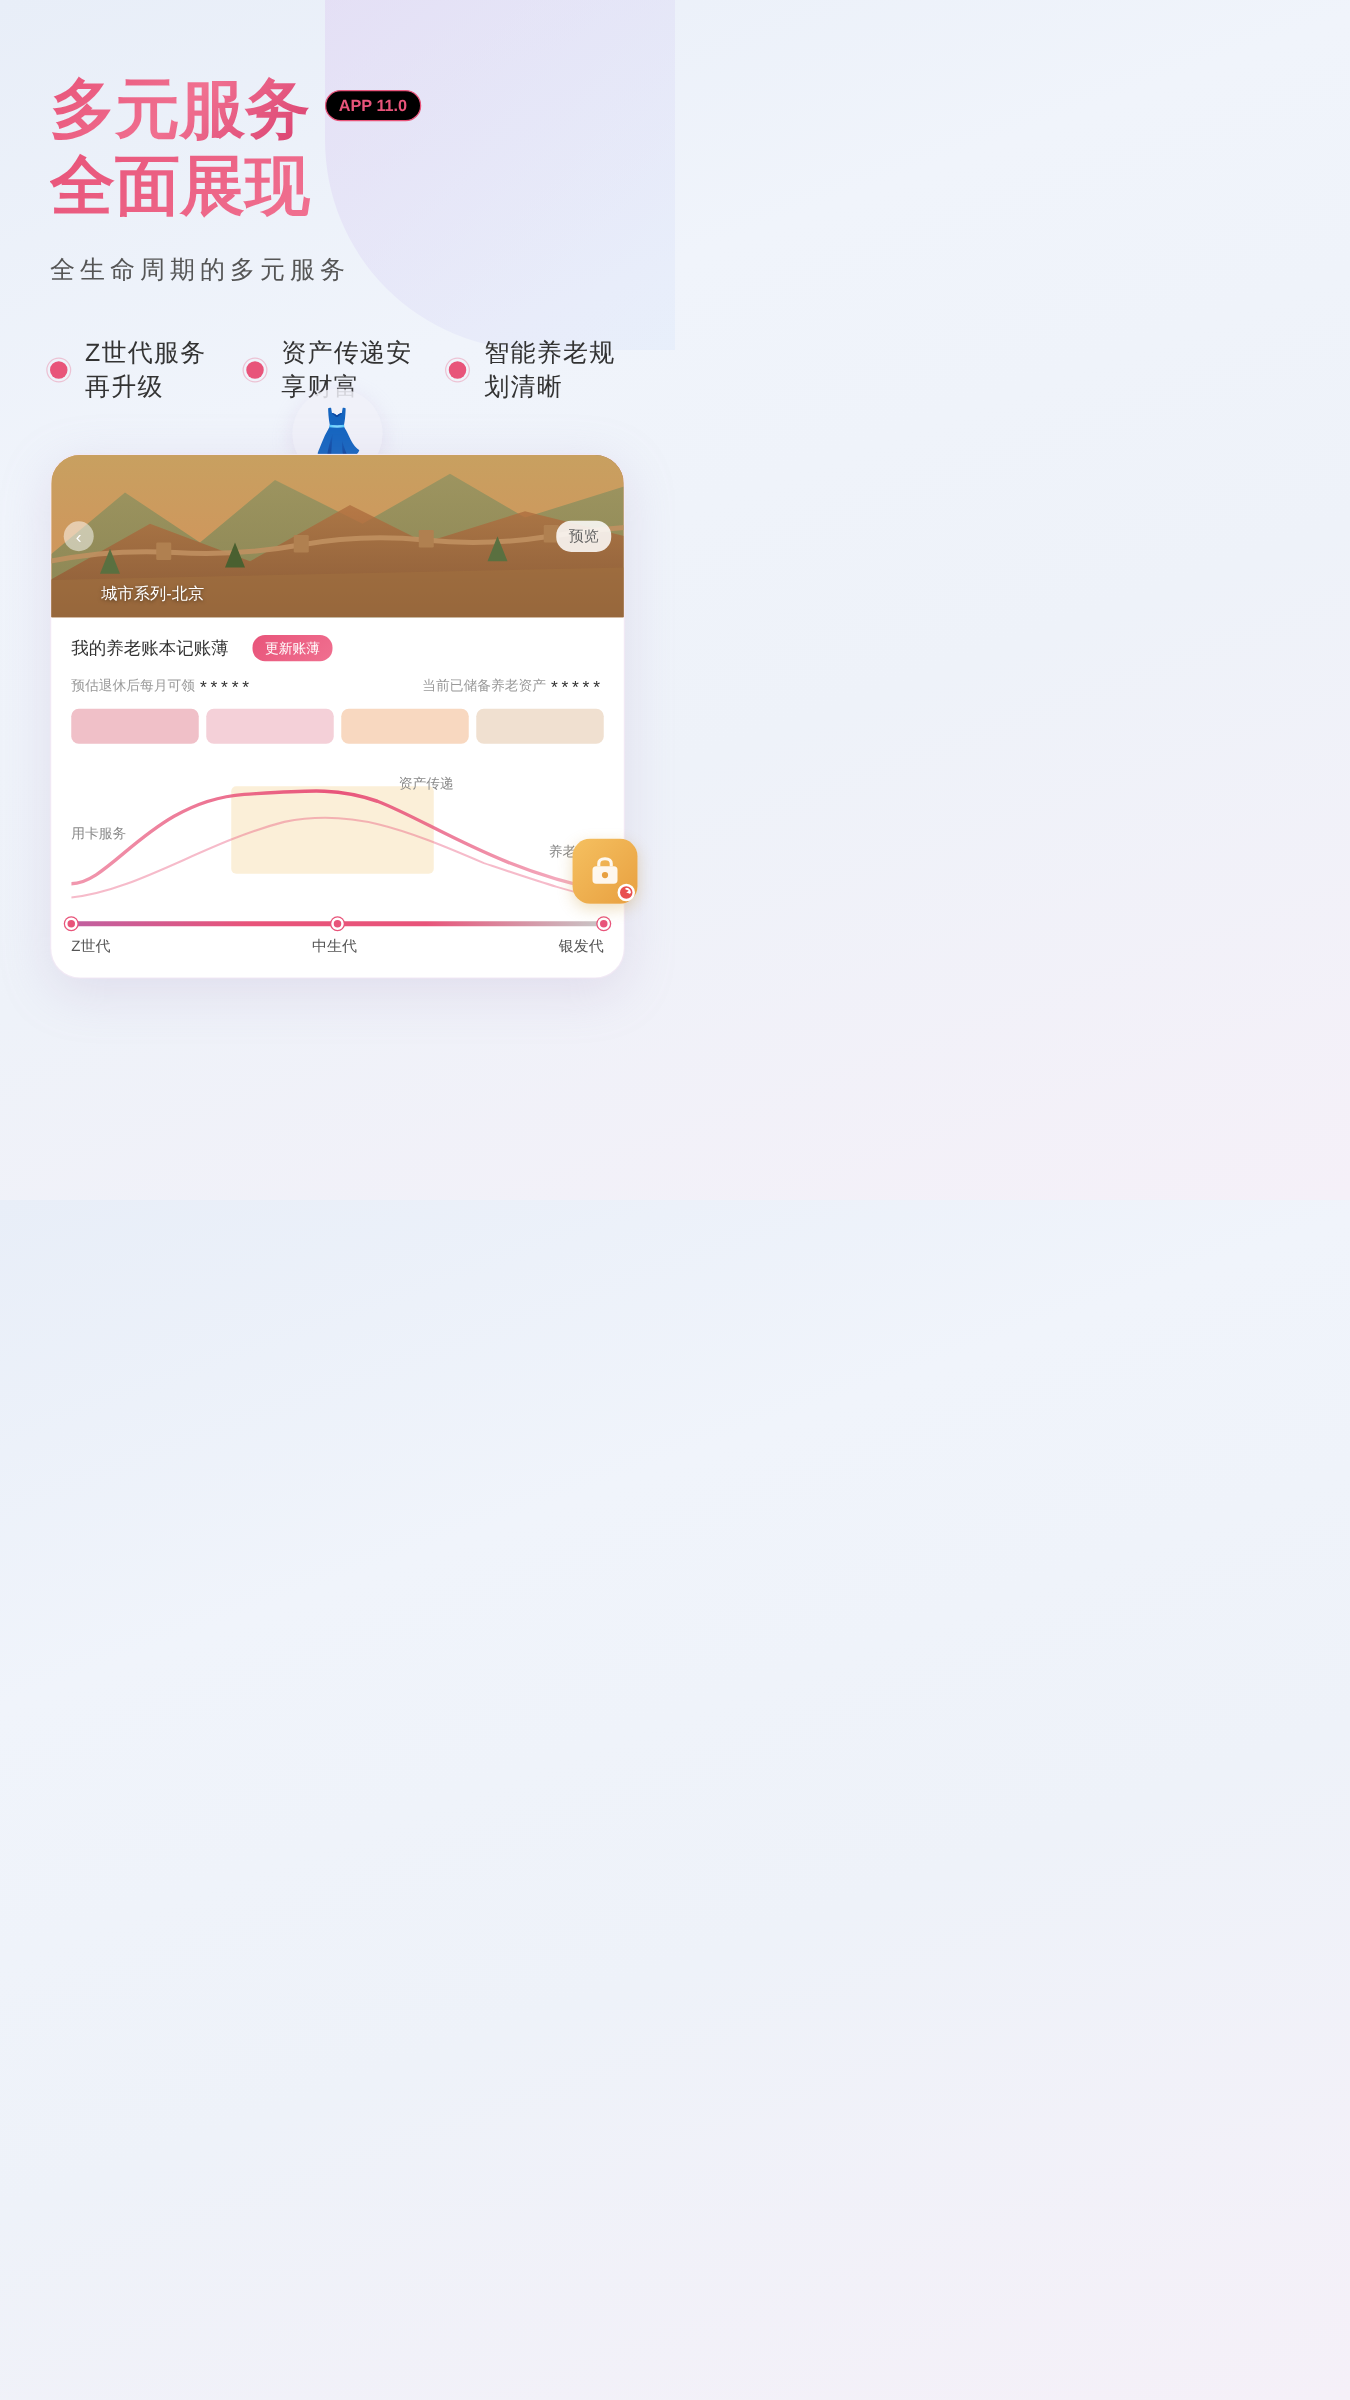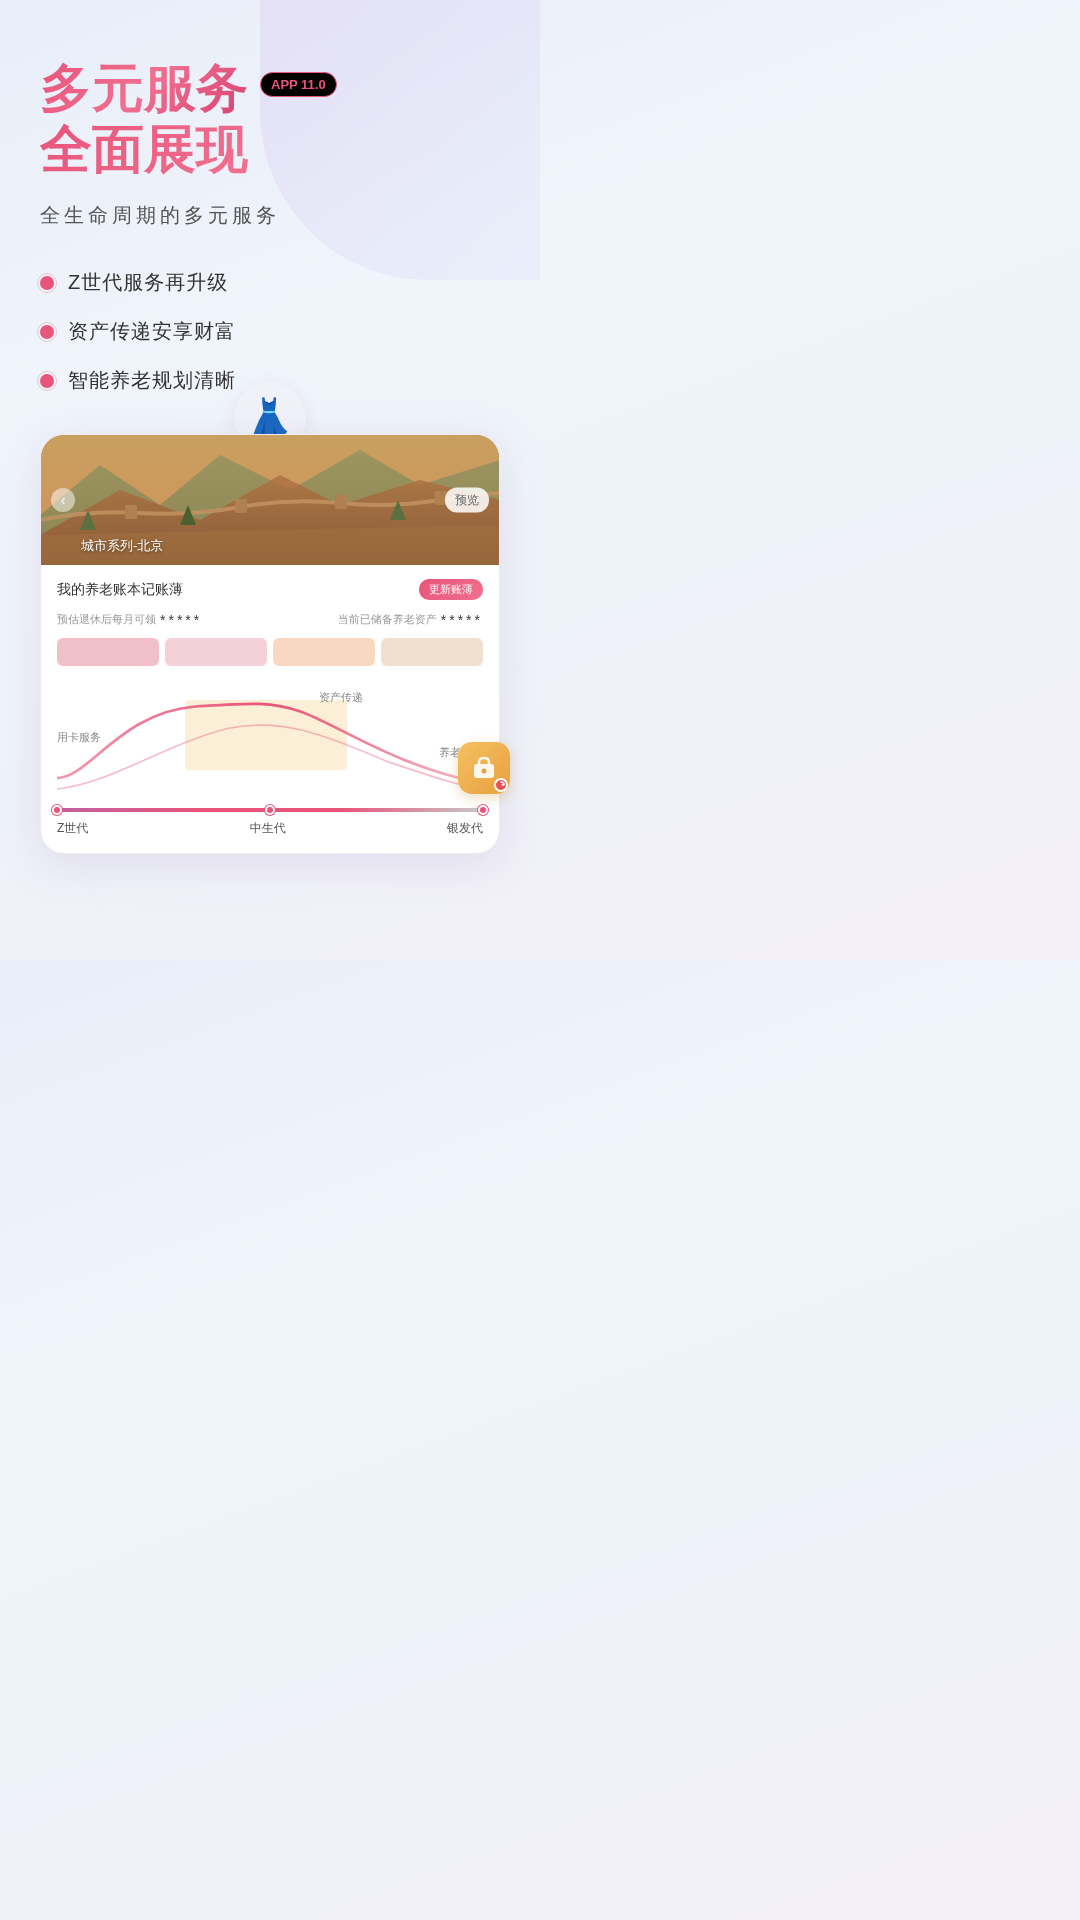--- a/index.html
+++ b/index.html
@@ -85,21 +85,21 @@
       color: #555;
       letter-spacing: 4px;
       font-weight: 400;
       margin-top: 24px;
     }
 
     
     .feature-list {
       margin: 40px 0;
       display: flex;
-      flex-direction: column;
+      flex-direction: row;
       gap: 22px;
     }
 
     .feature-item {
       display: flex;
       align-items: center;
       gap: 14px;
     }
 
     .feature-dot {
@@ -201,21 +201,21 @@
     }
 
     
     .account-section {
       padding: 14px 16px 8px;
     }
 
     .account-header {
       display: flex;
       align-items: center;
-      justify-content: space-between;
+      justify-content: flex-start;
       margin-bottom: 12px;
       gap: 19px;
     }
 
     .account-title {
       font-size: 14px;
       color: #333;
       font-weight: 500;
     }
 

